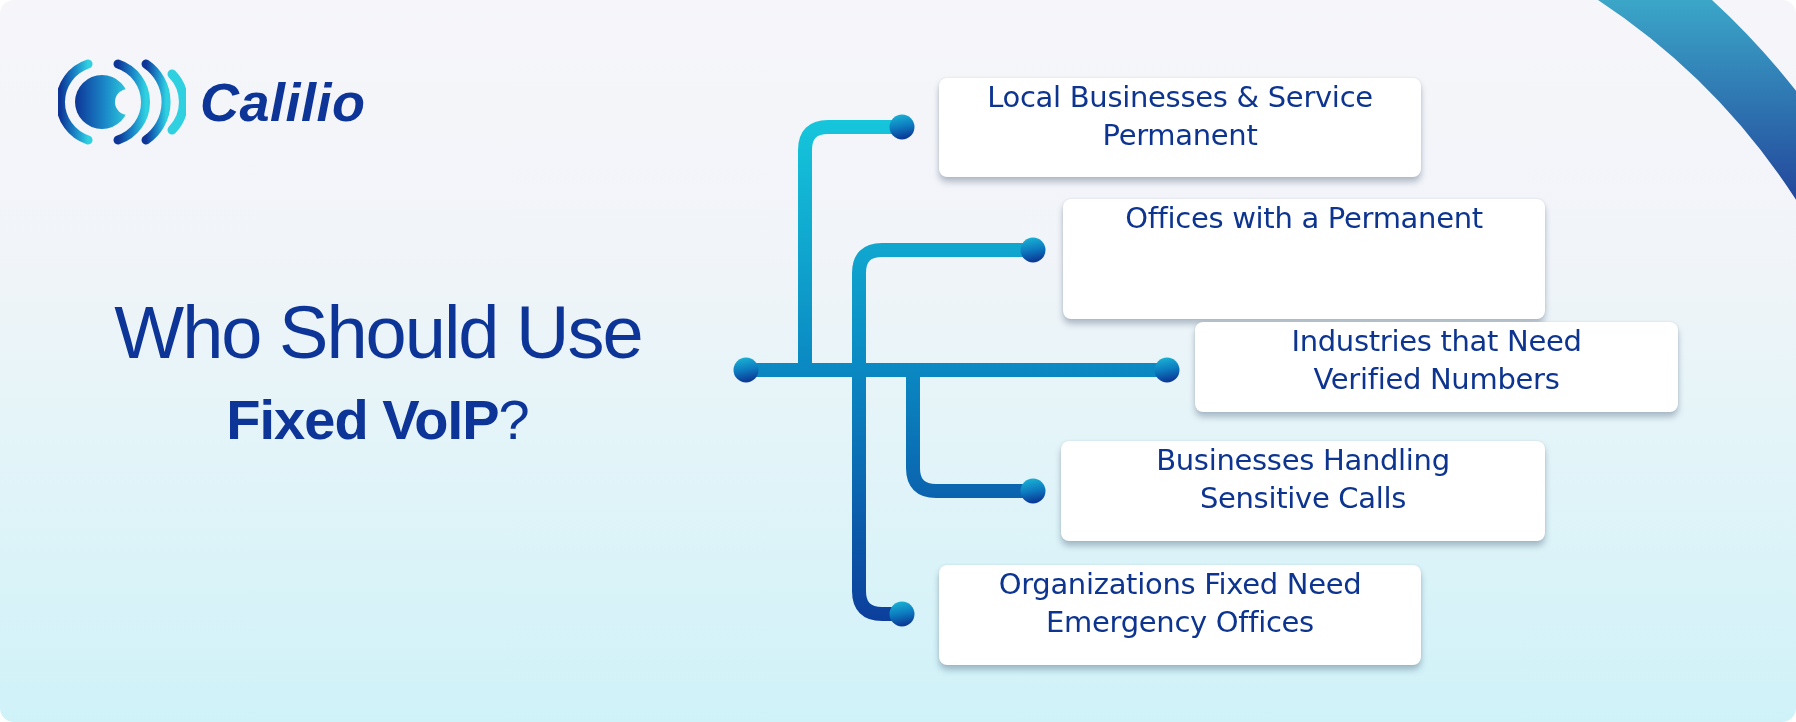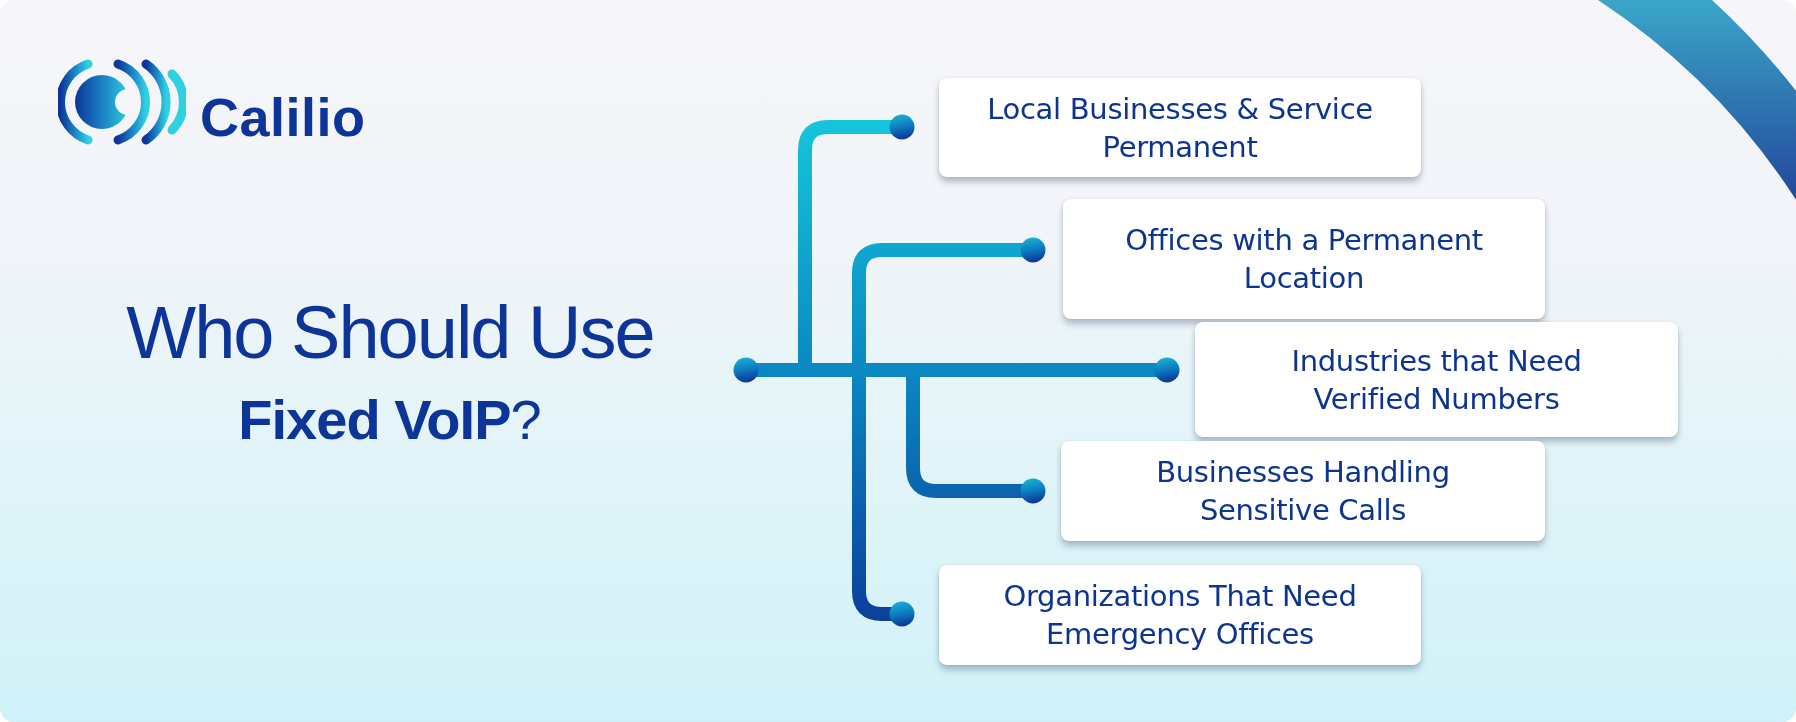--- a/index.html
+++ b/index.html
@@ -3,39 +3,39 @@
 <meta charset="utf-8">
 <style>
   html, body { margin: 0; padding: 0; background: #ffffff; }
   body { width: 1796px; height: 722px; overflow: hidden; position: relative; }
   .canvas {
     position: absolute; left: 0; top: 0; width: 1796px; height: 722px;
     border-radius: 14px; overflow: hidden;
     background: linear-gradient(180deg, #f6f6fa 0%, #f1f4f9 35%, #e3f4f8 62%, #cff2f8 100%);
   }
   .arc-svg { position: absolute; left: 0; top: 0; }
-  .logo { position: absolute; left: 58px; top: 56px; height: 92px; display: flex; align-items: flex-end; }
+  .logo { position: absolute; left: 58px; top: 56px; height: 92px; display: flex; align-items: center; font-style: italic; }
   .logo-icon { width: 128px; height: 92px; }
   .logo-text {
     margin-left: 14px; font-family: "Liberation Sans", sans-serif; font-weight: 700;
     font-size: 54px; color: #0d3597; letter-spacing: 0.5px;
   }
   .heading {
-    position: absolute; left: 60px; top: 290px; width: 660px; text-align: center;
+    position: absolute; left: 48px; top: 290px; width: 660px; text-align: center;
     font-family: "DejaVu Sans", sans-serif; color: #0d3597;
   }
   .heading .line1 { font-weight: 200; font-size: 74px; line-height: 86px; letter-spacing: -2px; font-family: "Liberation Sans", sans-serif; }
   .heading .line2 { font-size: 56px; line-height: 88px; font-family: "Liberation Sans", sans-serif; }
   .heading .bold { font-weight: 700; letter-spacing: -1px; }
   .heading .thin { font-weight: 400; }
   .tree-svg { position: absolute; left: 0; top: 0; pointer-events: none; }
   .card {
     position: absolute; background: #ffffff; border-radius: 8px;
     box-shadow: 0 5px 6px rgba(60, 80, 110, 0.35), 0 0 2px rgba(60,80,110,0.15);
-    display: flex; align-items: center; justify-content: center; text-align: center;
+    display: flex; align-items: flex-start; justify-content: center; text-align: center;
     font-family: "DejaVu Sans", sans-serif; font-size: 29px; line-height: 38px;
     color: #0d3590; letter-spacing: -0.3px; box-sizing: border-box; padding: 0 20px;
   }
   .dot { cursor: pointer; }
 </style>
 </head>
 <body>
 
 <div class="canvas">
 
@@ -118,38 +118,37 @@
   <div class="card" style="left:939px; top:78px; width:482px; height:99px;">
     <div>
       <div>Local Businesses &amp; Service</div>
       <div>Permanent</div>
     </div>
   </div>
 
   <div class="card" style="left:1063px; top:199px; width:482px; height:120px;">
     <div>
       <div>Offices with a Permanent</div>
-      <div>Location</div>
     </div>
   </div>
 
-  <div class="card" style="left:1195px; top:322px; width:483px; height:115px;">
+  <div class="card" style="left:1195px; top:322px; width:483px; height:90px;">
     <div>
       <div>Industries that Need</div>
       <div>Verified Numbers</div>
     </div>
   </div>
 
   <div class="card" style="left:1061px; top:441px; width:484px; height:100px;">
     <div>
       <div>Businesses Handling</div>
       <div>Sensitive Calls</div>
     </div>
   </div>
 
   <div class="card" style="left:939px; top:565px; width:482px; height:100px;">
     <div>
-      <div>Organizations That Need</div>
+      <div>Organizations Fixed Need</div>
       <div>Emergency Offices</div>
     </div>
   </div>
 
 </div>
 
 </body></html>

